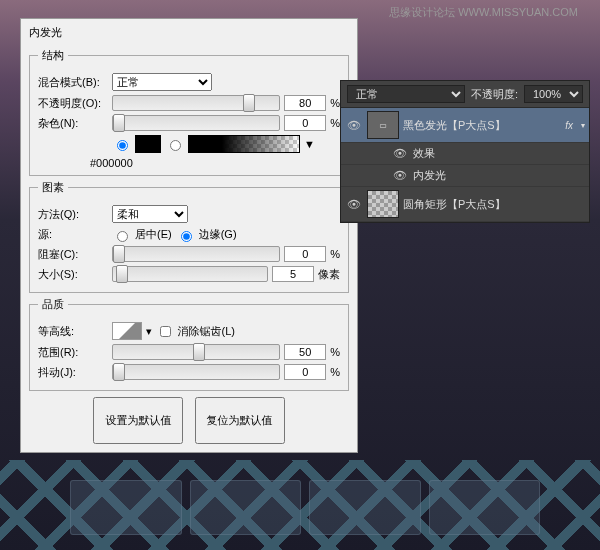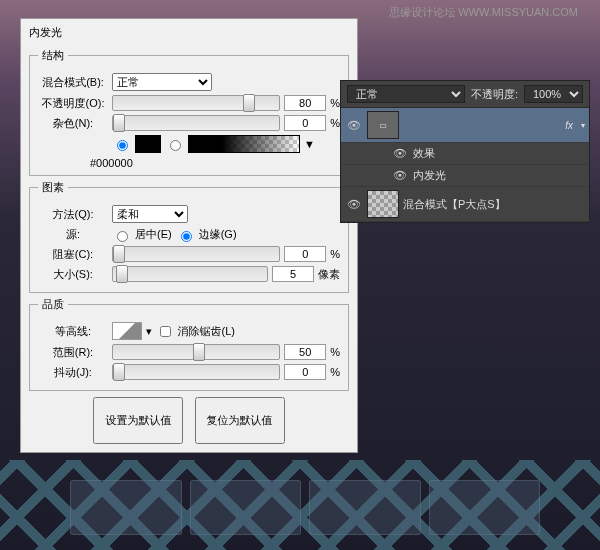--- a/index.html
+++ b/index.html
@@ -3,21 +3,21 @@
 <meta charset="utf-8">
 <style>
 body{margin:0;width:600px;height:550px;background:#1a1a2e;font-family:"Microsoft YaHei",sans-serif;font-size:11px;position:relative;overflow:hidden}
 .bg{position:absolute;inset:0;background:linear-gradient(180deg,#8a6b7d 0%,#5a4560 15%,#2a2838 40%,#1a1a28 100%)}
 .watermark{position:absolute;top:5px;right:22px;color:#999;font-size:11px}
 .dialog{position:absolute;left:20px;top:18px;width:320px;background:#f0f0f0;border:1px solid #999;padding:4px 8px 8px}
 .dtitle{padding:2px 0 4px;color:#000}
 fieldset{border:1px solid #aaa;margin:4px 0;padding:6px 8px}
 legend{padding:0 4px;color:#000}
 .row{display:flex;align-items:center;margin:4px 0;gap:4px}
-.lbl{width:70px;text-align:center}
+.lbl{width:70px;text-align:left}
 select{font-size:11px;height:18px}
 .slider{flex:1;height:14px;background:linear-gradient(#ddd,#eee);border:1px solid #999;border-radius:2px;position:relative}
 .thumb{position:absolute;top:-2px;width:10px;height:16px;background:linear-gradient(#fff,#ccc);border:1px solid #888;border-radius:2px}
 input[type=text]{width:36px;height:14px;font-size:11px;border:1px solid #999;text-align:center;padding:0 2px}
 .sw{width:24px;height:16px;border:1px solid #000;display:inline-block}
 .grad{width:110px;height:16px;border:1px solid #000;background:linear-gradient(90deg,#000,#000 30%,transparent),repeating-conic-gradient(#ccc 0 25%,#fff 0 50%) 0 0/8px 8px}
 .hex{margin-left:52px;color:#000}
 .radio{width:11px;height:11px}
 .cnt{width:28px;height:16px;border:1px solid #999;background:linear-gradient(135deg,#fff 49%,#888 51%)}
 .chk{width:11px;height:11px}
@@ -156,29 +156,30 @@
 
 <div class="layers">
 <div class="lhdr">
 <select class="lsel"><option>正常</option></select>
 <span>不透明度:</span>
 <select class="lsel" style="flex:0 0 54px"><option>100%</option></select>
 </div>
 <div class="lrow sel">
 <span class="eye">👁</span>
 <div class="lth">▭</div>
+<span class="lname">黑色发光【P大点S】</span>
 <span class="fx">fx</span>
 <span class="tri">▾</span>
 </div>
 <div class="lrow sub">
 <span class="eye">👁</span>
 <span>效果</span>
 </div>
 <div class="lrow sub">
 <span class="eye">👁</span>
 <span>内发光</span>
 </div>
 <div class="lrow">
 <span class="eye">👁</span>
 <div class="lth chk"></div>
-<span class="lname">混合模式【P大点S】</span>
+<span class="lname">圆角矩形【P大点S】</span>
 </div>
 </div>
 
 </body></html>

